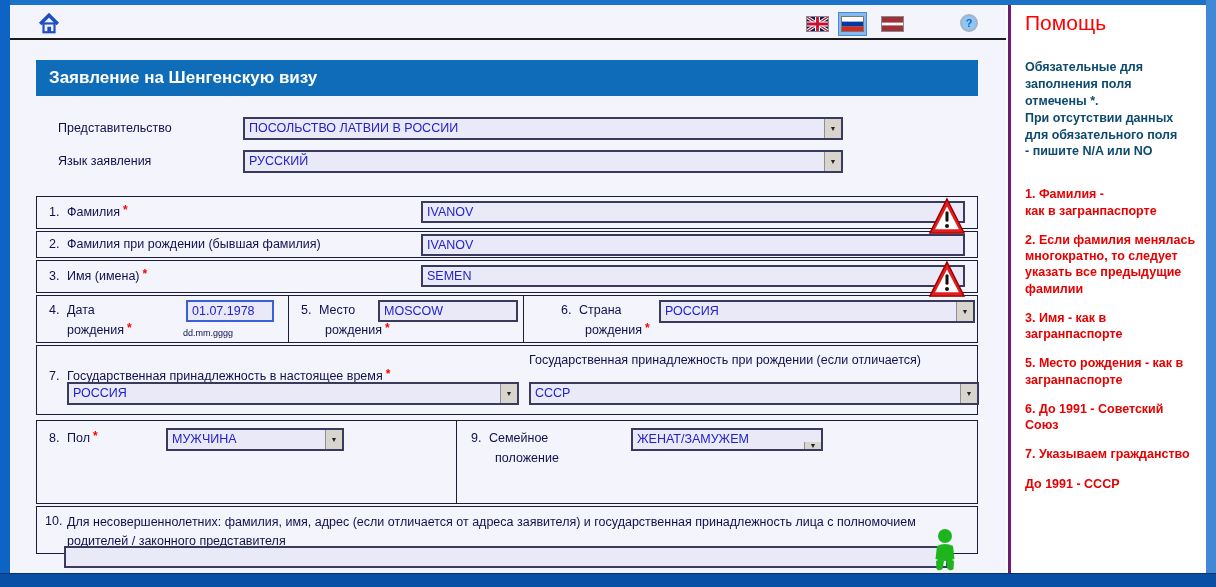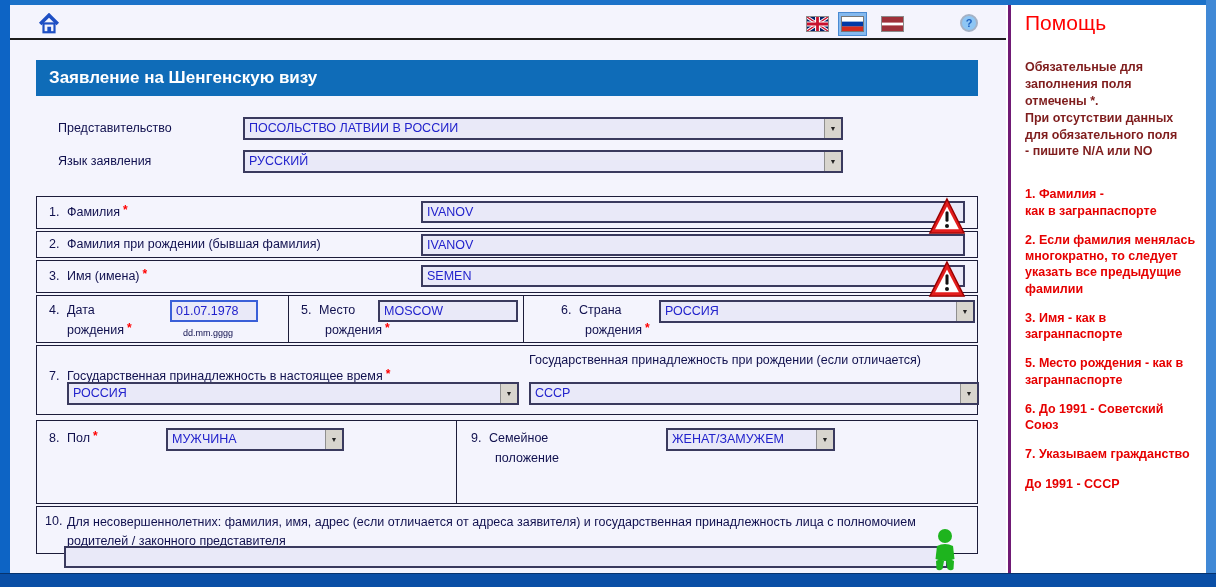--- a/index.html
+++ b/index.html
@@ -61,21 +61,21 @@
   #warn-3 { left:918px; top:255px; }
   #child-icon { left:916px; top:523px; width:38px; height:44px; z-index:5; }
 
   #f10-label { position:absolute; left:30px; top:6px; width:905px; color:#10104e;
                font-size:12.5px; line-height:1.55; white-space:normal; }
 
   
   #help-panel { left:1008px; top:5px; width:198px; height:568px; background:#ffffff;
                 border-left:3px solid #701a75; padding:6px 8px 0 14px; }
   #help-title { color:#ff0000; font-size:21px; }
-  #help-intro { margin-top:24px; color:#7f1d1d; font-size:12.5px; font-weight:bold;
+  #help-intro { margin-top:24px; color:#0c4a6e; font-size:12.5px; font-weight:bold;
                 line-height:1.35; white-space:pre-line; }
   #help-notes { margin-top:26px; }
   #help-notes div { color:#e60000; font-size:12.5px; font-weight:bold; line-height:1.3;
                     white-space:pre-line; margin-bottom:13px; }
 </style>
 </head>
 <body>
 
 <div class="abs" id="frame-top"></div>
 <div class="abs" id="frame-left"></div>
@@ -153,21 +153,21 @@
     <span class="lbl" style="left:12px; top:8px;"><span class="num">3.</span><span>Имя (имена)</span><span class="req">*</span></span>
     <input class="textinput" style="left: 384px; top: 4px; width: 544px;" readonly="" value="SEMEN">
   </div>
 
   <div class="row" id="row-456">
     <div class="vline" style="left:251px;"></div>
     <div class="vline" style="left:486px;"></div>
 
     <span class="lbl" style="left:12px; top:7px;"><span class="num">4.</span><span>Дата</span></span>
     <span class="lbl" style="left:30px; top:27px;"><span>рождения</span><span class="req">*</span></span>
-    <input class="textinput dateinput" style="left: 133px; top: 4px; width: 88px;" readonly="" value="01.07.1978">
+    <input class="textinput dateinput" style="left: 149px; top: 4px; width: 88px;" readonly="" value="01.07.1978">
     <span class="hint" style="left:146px; top:32px;">dd.mm.gggg</span>
 
     <span class="lbl" style="left:264px; top:7px;"><span class="num">5.</span><span>Место</span></span>
     <span class="lbl" style="left:288px; top:27px;"><span>рождения</span><span class="req">*</span></span>
     <input class="textinput" style="left: 341px; top: 4px; width: 140px;" readonly="" value="MOSCOW">
 
     <span class="lbl" style="left:524px; top:7px;"><span class="num">6.</span><span>Страна</span></span>
     <span class="lbl" style="left:548px; top:27px;"><span>рождения</span><span class="req">*</span></span>
     <div class="selectbox" style="left:622px; top:4px; width:316px;">
       <span class="selval">РОССИЯ</span>
@@ -190,21 +190,21 @@
 
   <div class="row" id="row-89">
     <div class="vline" style="left:419px;"></div>
     <span class="lbl" style="left:12px; top:10px;"><span class="num">8.</span><span>Пол</span><span class="req">*</span></span>
     <div class="selectbox" style="left:129px; top:7px; width:178px;">
       <span class="selval">МУЖЧИНА</span>
       <span class="selbtn">▼</span>
     </div>
     <span class="lbl" style="left:434px; top:10px;"><span class="num">9.</span><span>Семейное</span></span>
     <span class="lbl" style="left:458px; top:30px;">положение</span>
-    <div class="selectbox" style="left:629px; top:7px; width:169px;">
+    <div class="selectbox" style="left:594px; top:7px; width:192px;align-items:flex-end;">
       <span class="selval">ЖЕНАТ/ЗАМУЖЕМ</span>
       <span class="selbtn">▼</span>
     </div>
   </div>
 
   <div class="row" id="row-10">
     <span class="lbl" style="left:8px; top:7px;">10.</span>
     <div id="f10-label">Для несовершеннолетних: фамилия, имя, адрес (если отличается от адреса заявителя) и государственная принадлежность лица с полномочием родителей / законного представителя</div>
     <input class="textinput" style="left: 27px; top: 39px; width: 884px;" readonly="" value="">
   </div>

